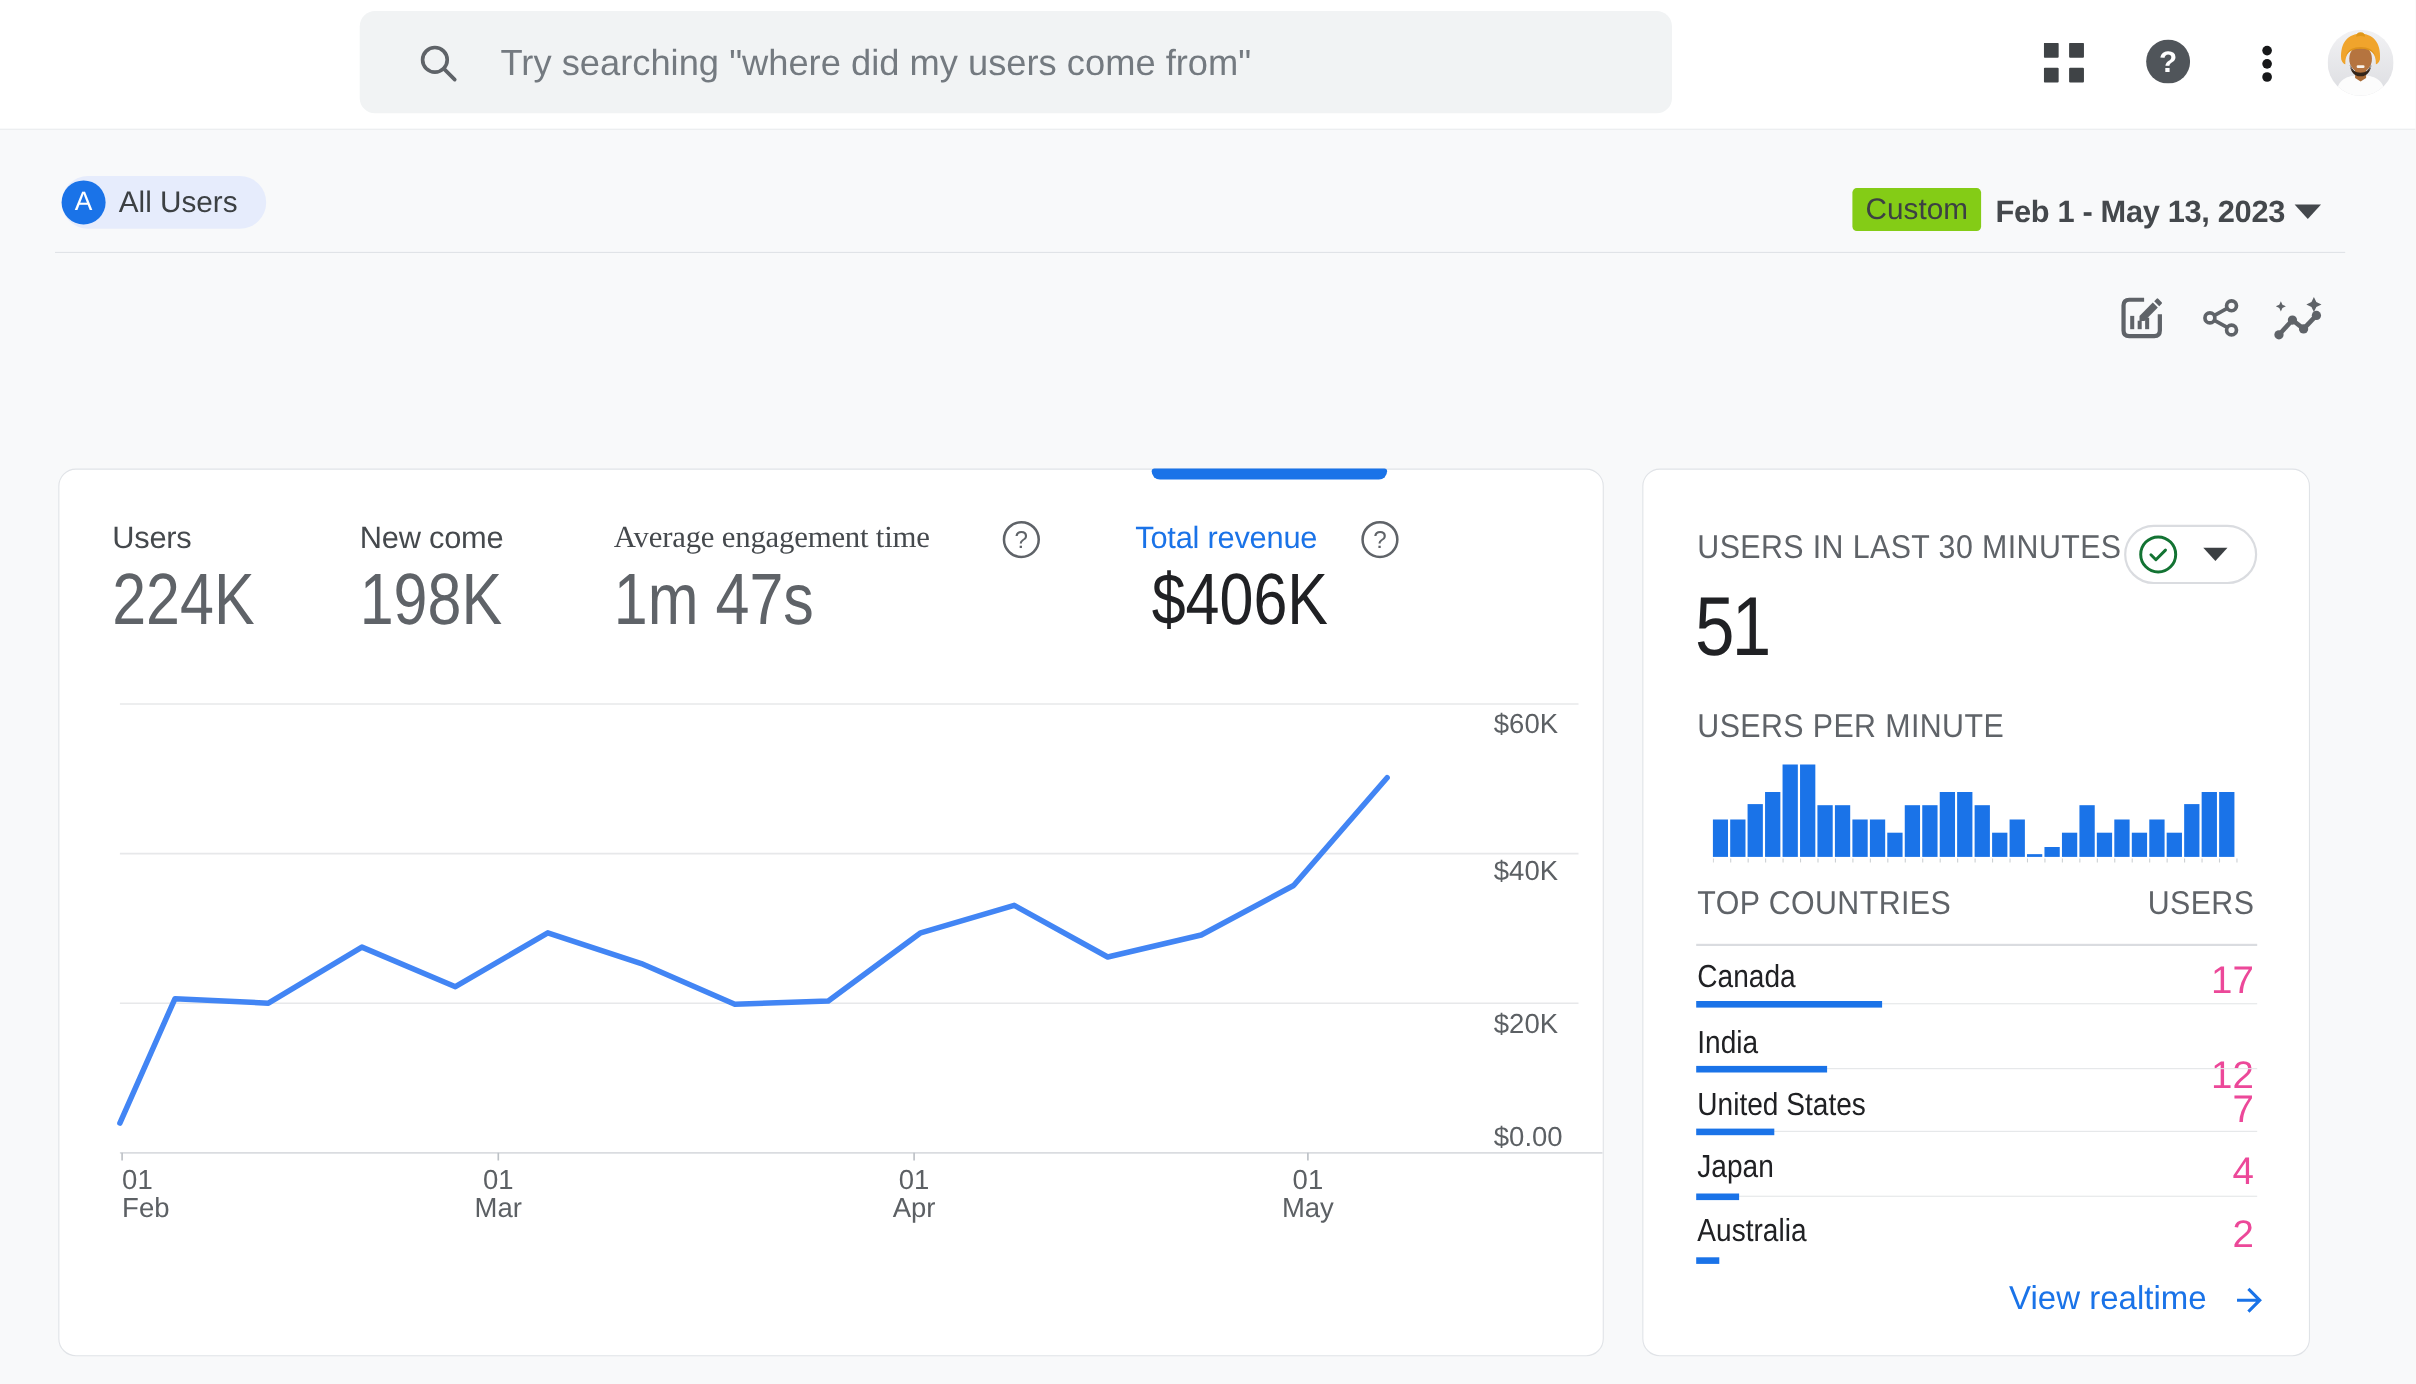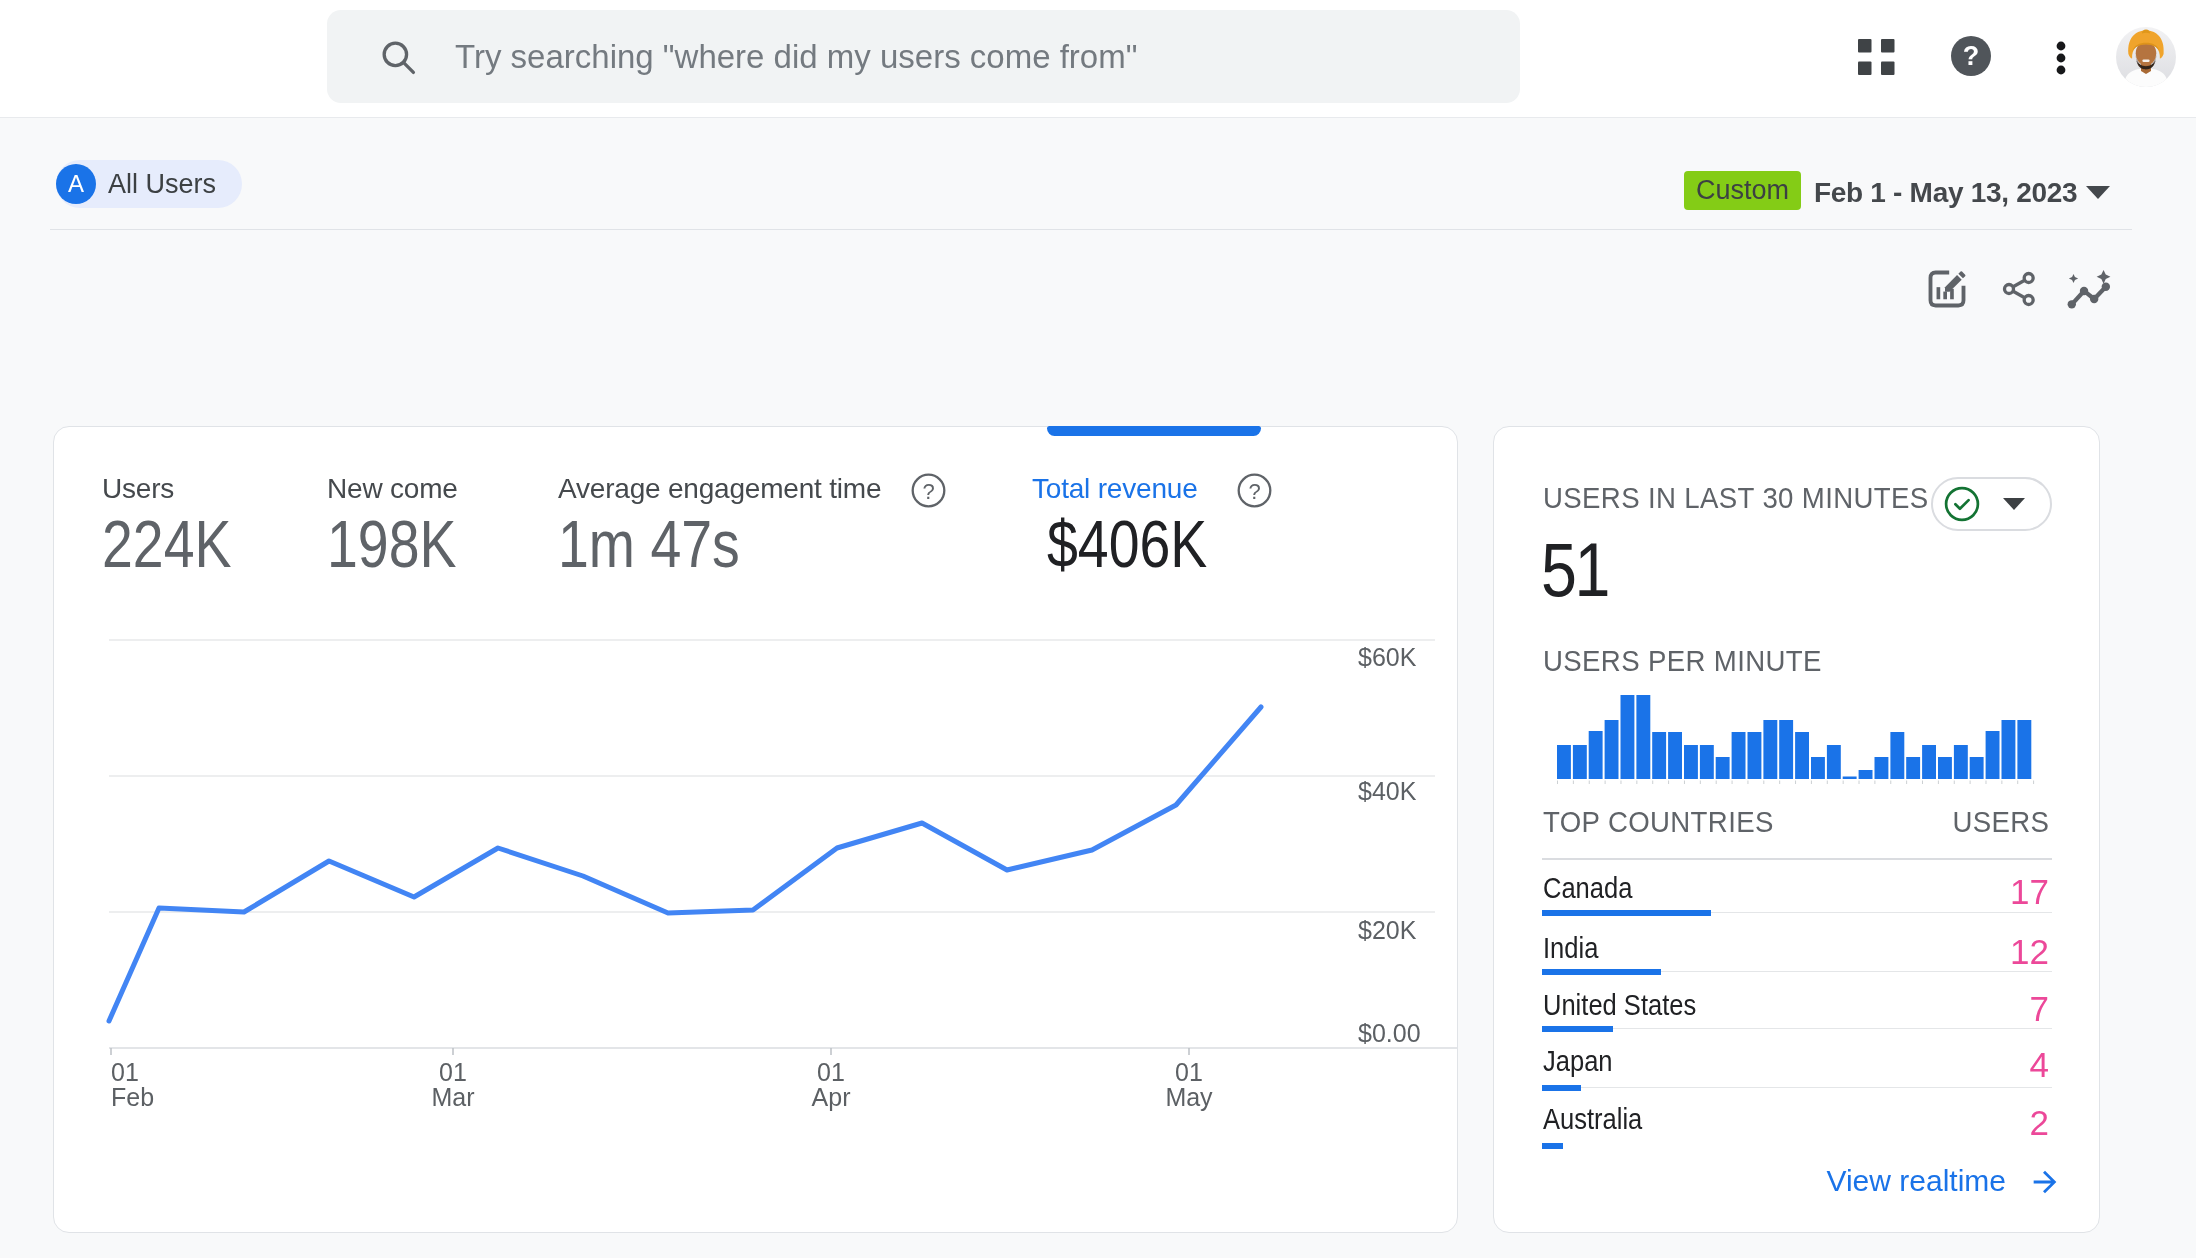--- a/index.html
+++ b/index.html
@@ -144,21 +144,21 @@
       <path d="M3.9 3.1 L4.65 4.75 L6.3 5.5 L4.65 6.25 L3.9 7.9 L3.15 6.25 L1.5 5.5 L3.15 4.75 Z"></path>
     </g>
   </svg>
 
   <div class="card cardL">
     <div class="tabind"></div>
     <div class="mlabel" style="left:48px;top:46px;">Users</div>
     <div class="mvalue" style="left:48px;top:79px;">224K</div>
     <div class="mlabel" style="left:273px;top:46px;">New come</div>
     <div class="mvalue" style="left:273px;top:79px;">198K</div>
-    <div class="mlabel" style="left:504px;top:46px;">Average engagement time</div>
+    <div class="mlabel" style="left:504px;top:46px;font-family:Liberation Serif, serif;">Average engagement time</div>
     <div class="mvalue" style="left:504px;top:79px;">1m 47s</div>
     <svg class="abs" style="left:857px;top:46px" width="35" height="35" viewBox="0 0 35 35" fill="none">
       <circle cx="17.5" cy="17.5" r="15.8" stroke="#5f6368" stroke-width="2.3"></circle>
       <text x="17.5" y="25.5" font-size="22" font-family="Liberation Sans, sans-serif" fill="#5f6368" text-anchor="middle">?</text>
     </svg>
     <div class="mlabel sel" style="left:978px;top:46px;">Total revenue</div>
     <div class="mvalue sel" style="left:993px;top:79px;">$406K</div>
     <svg class="abs" style="left:1183px;top:46px" width="35" height="35" viewBox="0 0 35 35" fill="none">
       <circle cx="17.5" cy="17.5" r="15.8" stroke="#5f6368" stroke-width="2.3"></circle>
       <text x="17.5" y="25.5" font-size="22" font-family="Liberation Sans, sans-serif" fill="#5f6368" text-anchor="middle">?</text>
@@ -280,21 +280,21 @@
     <div class="abs rtitle" style="left:49px;top:378px;">TOP COUNTRIES</div>
     <div class="abs rtitle ra" style="right:50px;top:378px;">USERS</div>
     <div class="abs" style="left:48px;top:431px;width:510px;height:2px;background:#dadce0;"></div>
 
     <div class="abs ctyname" style="left:49px;top:445px;">Canada</div>
     <div class="abs ctyval" style="right:50px;top:445px;">17</div>
     <div class="abs" style="left:48px;top:485px;width:510px;height:1px;background:#e4e6e8;"></div>
     <div class="abs" style="left:48px;top:483px;width:169px;height:6px;background:#1a73e8;"></div>
 
     <div class="abs ctyname" style="left:49px;top:505px;">India</div>
-    <div class="abs ctyval" style="right:50px;top:505px;text-align:right;">12</div>
+    <div class="abs ctyval" style="right:50px;top:531px;text-align:right;">12</div>
     <div class="abs" style="left:48px;top:544px;width:510px;height:1px;background:#e4e6e8;"></div>
     <div class="abs" style="left:48px;top:542px;width:119px;height:6px;background:#1a73e8;"></div>
 
     <div class="abs ctyname" style="left:49px;top:562px;">United States</div>
     <div class="abs ctyval" style="right:50px;top:562px;">7</div>
     <div class="abs" style="left:48px;top:601px;width:510px;height:1px;background:#e4e6e8;"></div>
     <div class="abs" style="left:48px;top:599px;width:71px;height:6px;background:#1a73e8;"></div>
 
     <div class="abs ctyname" style="left:49px;top:618px;">Japan</div>
     <div class="abs ctyval" style="right:50px;top:618px;">4</div>

